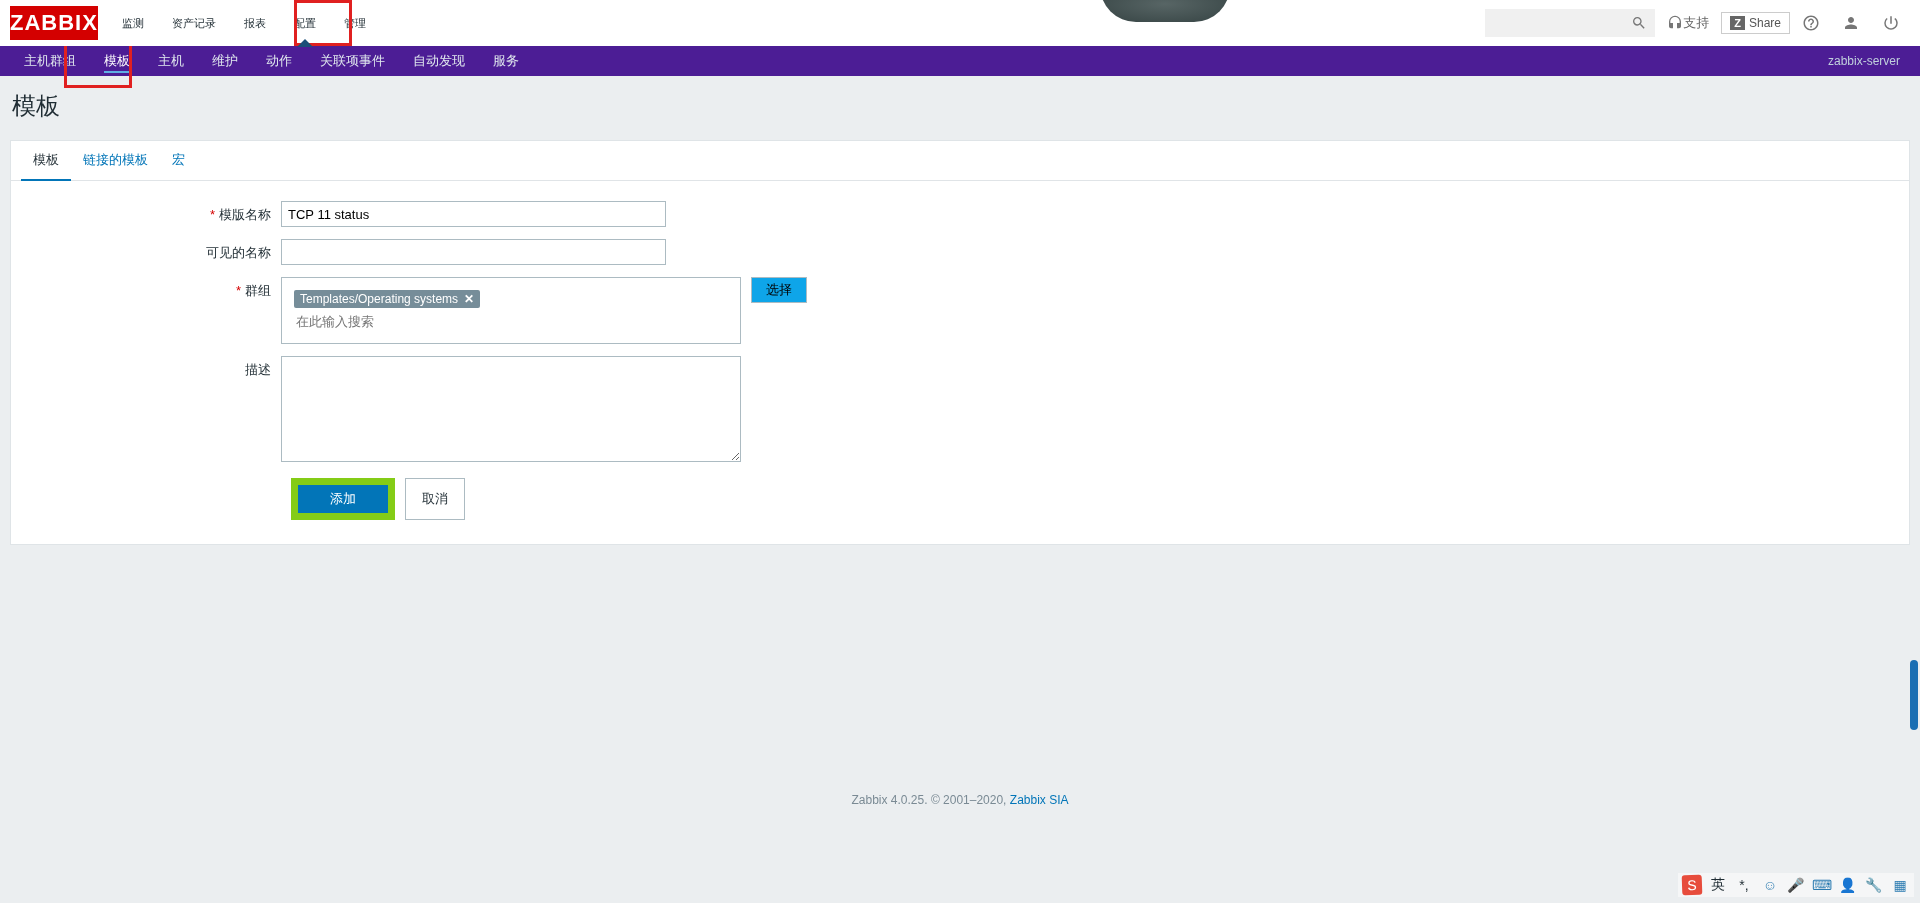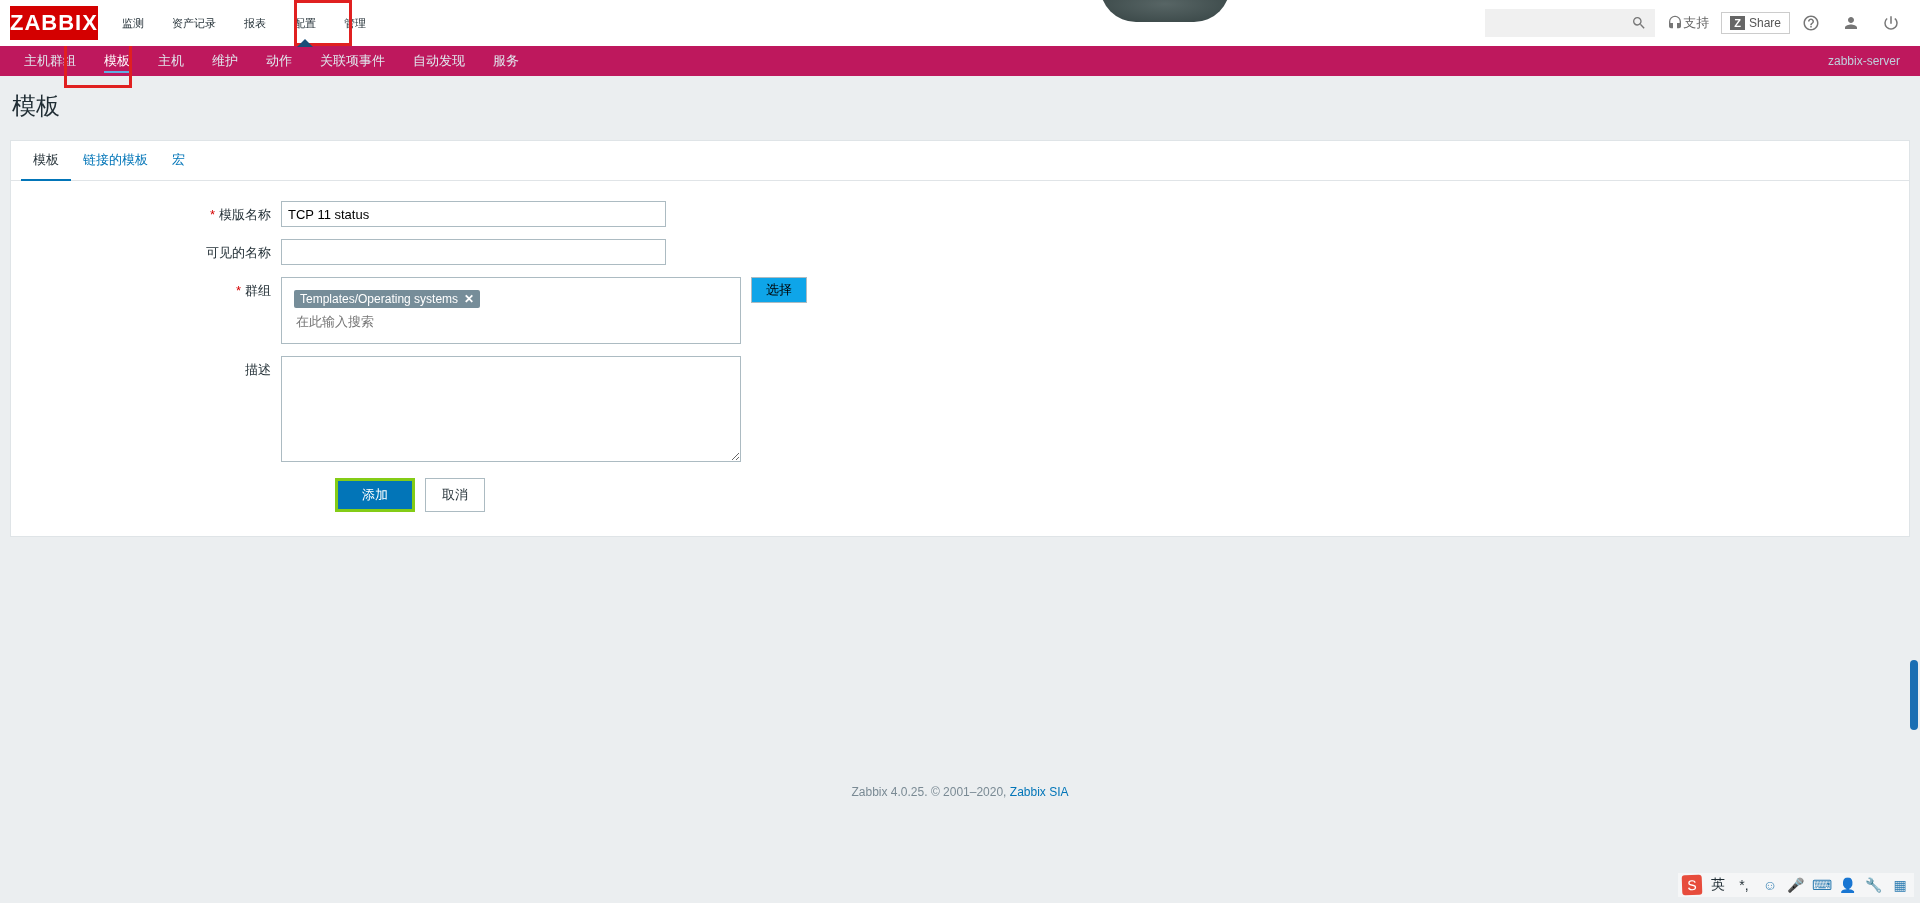--- a/index.html
+++ b/index.html
@@ -21,21 +21,21 @@
     .search-box { width: 170px; height: 28px; background: #f0f0f0; border: none; display: flex; align-items: center; justify-content: flex-end; padding-right: 8px; color: #888; }
     .top-icon-btn { padding: 6px 10px; color: #666; cursor: pointer; display: flex; align-items: center; font-size: 13px; }
     .share-box { border: 1px solid #ccc; padding: 3px 8px; display: flex; align-items: center; gap: 4px; font-size: 12px; color: #555; }
     .share-z { background: #666; color: #fff; font-weight: bold; padding: 1px 4px; font-size: 11px; }
     .icon-svg { width: 16px; height: 16px; fill: #767676; }
     .icon-svg-lg { width: 18px; height: 18px; }
     
     .bubble-overlay { position: absolute; top: -14px; left: 1100px; width: 130px; height: 36px; background: radial-gradient(ellipse at center, #3a4a4a 0%, #1a2a2a 80%); border-radius: 0 0 60px 60px; opacity: 0.85; }
     
     
-    .sub-nav { background: #be185d; height: 30px; display: flex; align-items: center; padding: 0 10px; color: #fff; font-size: 13px; }
+    .sub-nav { background: #4c1d95; height: 30px; display: flex; align-items: center; padding: 0 10px; color: #fff; font-size: 13px; }
     .sub-menu-item { padding: 0 14px; height: 100%; display: flex; align-items: center; cursor: pointer; position: relative; color: #e0e8ee; }
     .sub-menu-item.active { color: #fff; }
     .sub-menu-item.active::after { content: ''; position: absolute; bottom: 3px; left: 14px; right: 14px; height: 2px; background: #5faee3; }
     .sub-right { margin-left: auto; padding-right: 10px; color: #c0d0dd; font-size: 12px; }
     
     
     .page-title { font-size: 24px; padding: 14px 12px 10px; color: #1f2c33; }
     
     
     .panel { background: #fff; margin: 8px 10px; border: 1px solid #dfe4e7; }
@@ -48,21 +48,21 @@
     .form-label { width: 250px; text-align: right; padding-right: 10px; padding-top: 5px; font-size: 13px; color: #1f2c33; }
     .req { color: #d40000; margin-right: 4px; }
     .form-input { width: 385px; height: 26px; border: 1px solid #acbbc2; padding: 0 6px; font-size: 13px; }
     .form-textarea { width: 460px; height: 106px; border: 1px solid #acbbc2; padding: 4px 6px; font-size: 13px; resize: both; font-family: inherit; }
     .form-multiselect { width: 460px; min-height: 44px; border: 1px solid #acbbc2; padding: 12px; }
     .ms-tag { display: inline-flex; align-items: center; background: #768d99; color: #fff; padding: 2px 6px; font-size: 12px; border-radius: 2px; gap: 6px; }
     .ms-tag-x { cursor: pointer; font-weight: bold; }
     .ms-input { border: none; outline: none; display: block; width: 100%; margin-top: 4px; font-size: 13px; color: #888; padding: 2px; }
     .btn-select { margin-left: 10px; height: 26px; padding: 0 14px; border: 1px solid #acbbc2; background: #0ea5e9; cursor: pointer; font-size: 13px; }
     .form-buttons { margin-left: 260px; display: flex; gap: 10px; margin-top: 16px; }
-    .btn-primary { background: #0275b8; color: #fff; border: 3px solid #84cc16; padding: 5px 24px; font-size: 13px; cursor: pointer; margin-left: 44px; }
+    .btn-primary { background: #0275b8; color: #fff; border: 7px solid #84cc16; padding: 5px 32px; font-size: 13px; cursor: pointer; }
     .btn-secondary { background: #fff; color: #1f2c33; border: 1px solid #acbbc2; padding: 5px 16px; font-size: 13px; cursor: pointer; }
     
     
     .footer { text-align: center; padding: 240px 0 20px; font-size: 12px; color: #7a8a94; }
     .footer a { color: #0275b8; text-decoration: none; }
     
     
     .taskbar { position: fixed; bottom: 6px; right: 6px; display: flex; align-items: center; gap: 6px; background: rgba(250,250,250,0.7); padding: 2px 4px; }
     .tb-ico { width: 20px; height: 20px; display: flex; align-items: center; justify-content: center; font-size: 14px; }
     .tb-red { background: #e74c3c; color: #fff; border-radius: 3px; transform: rotate(-2deg); }

